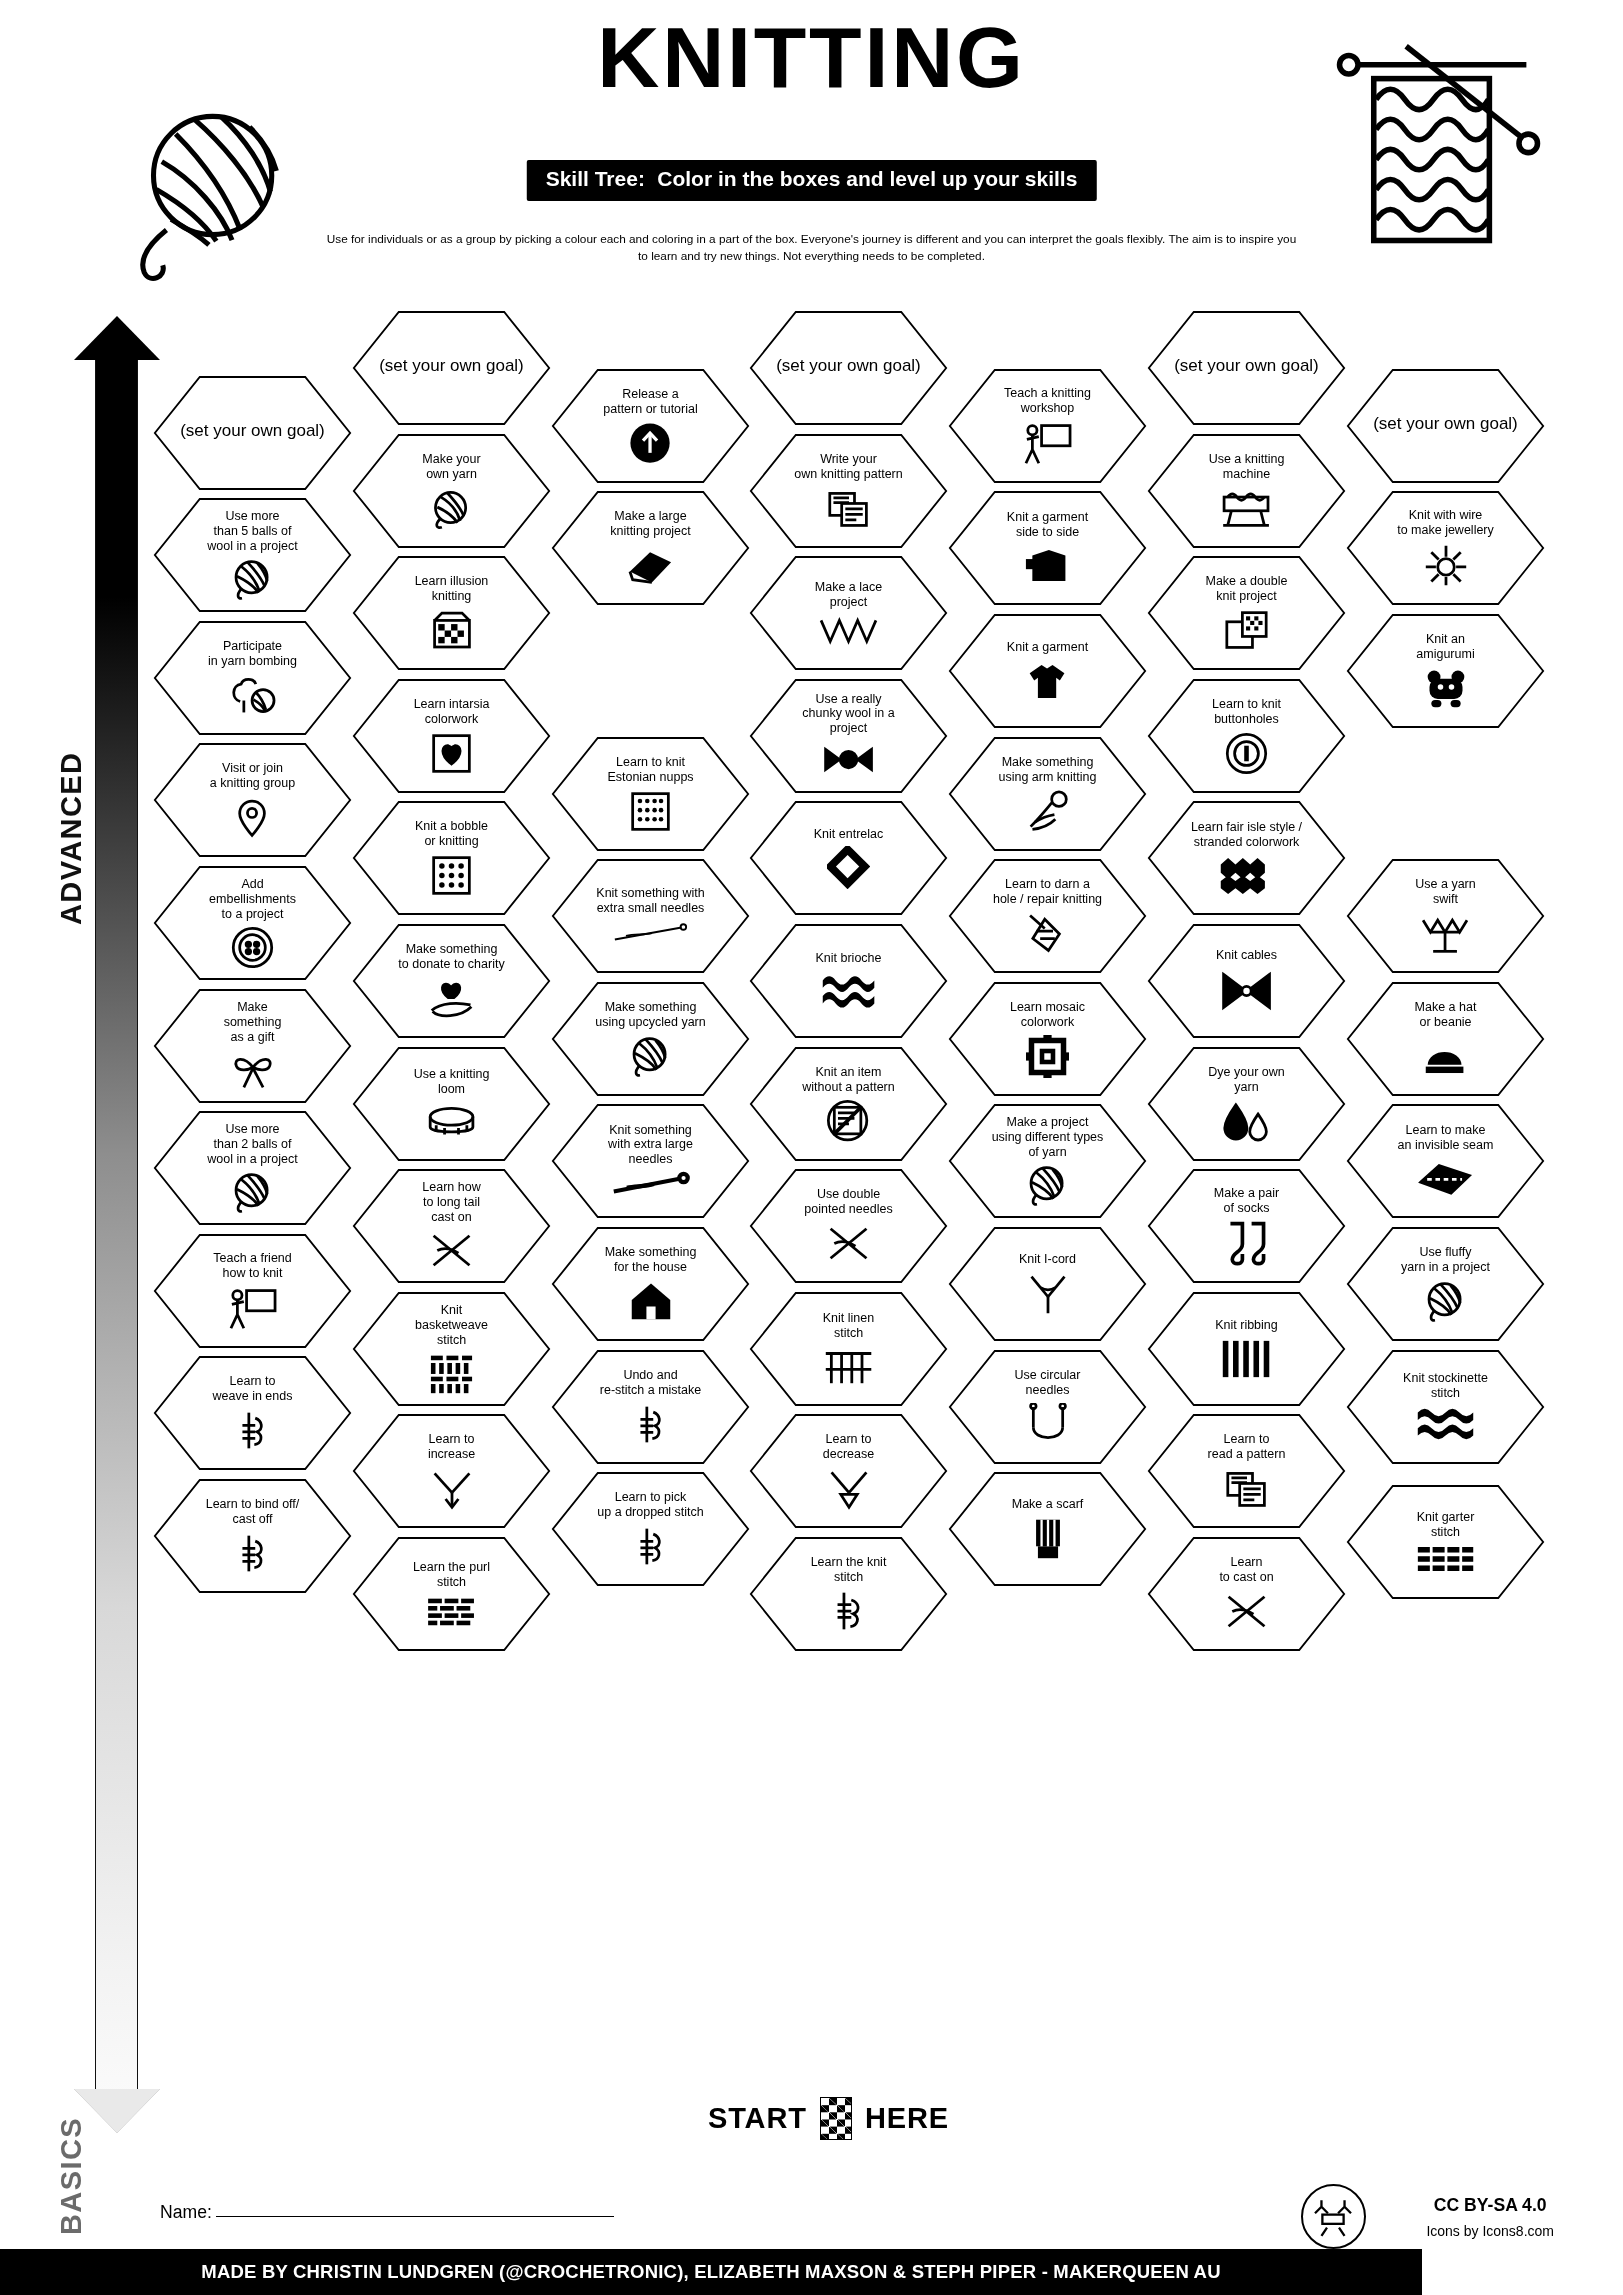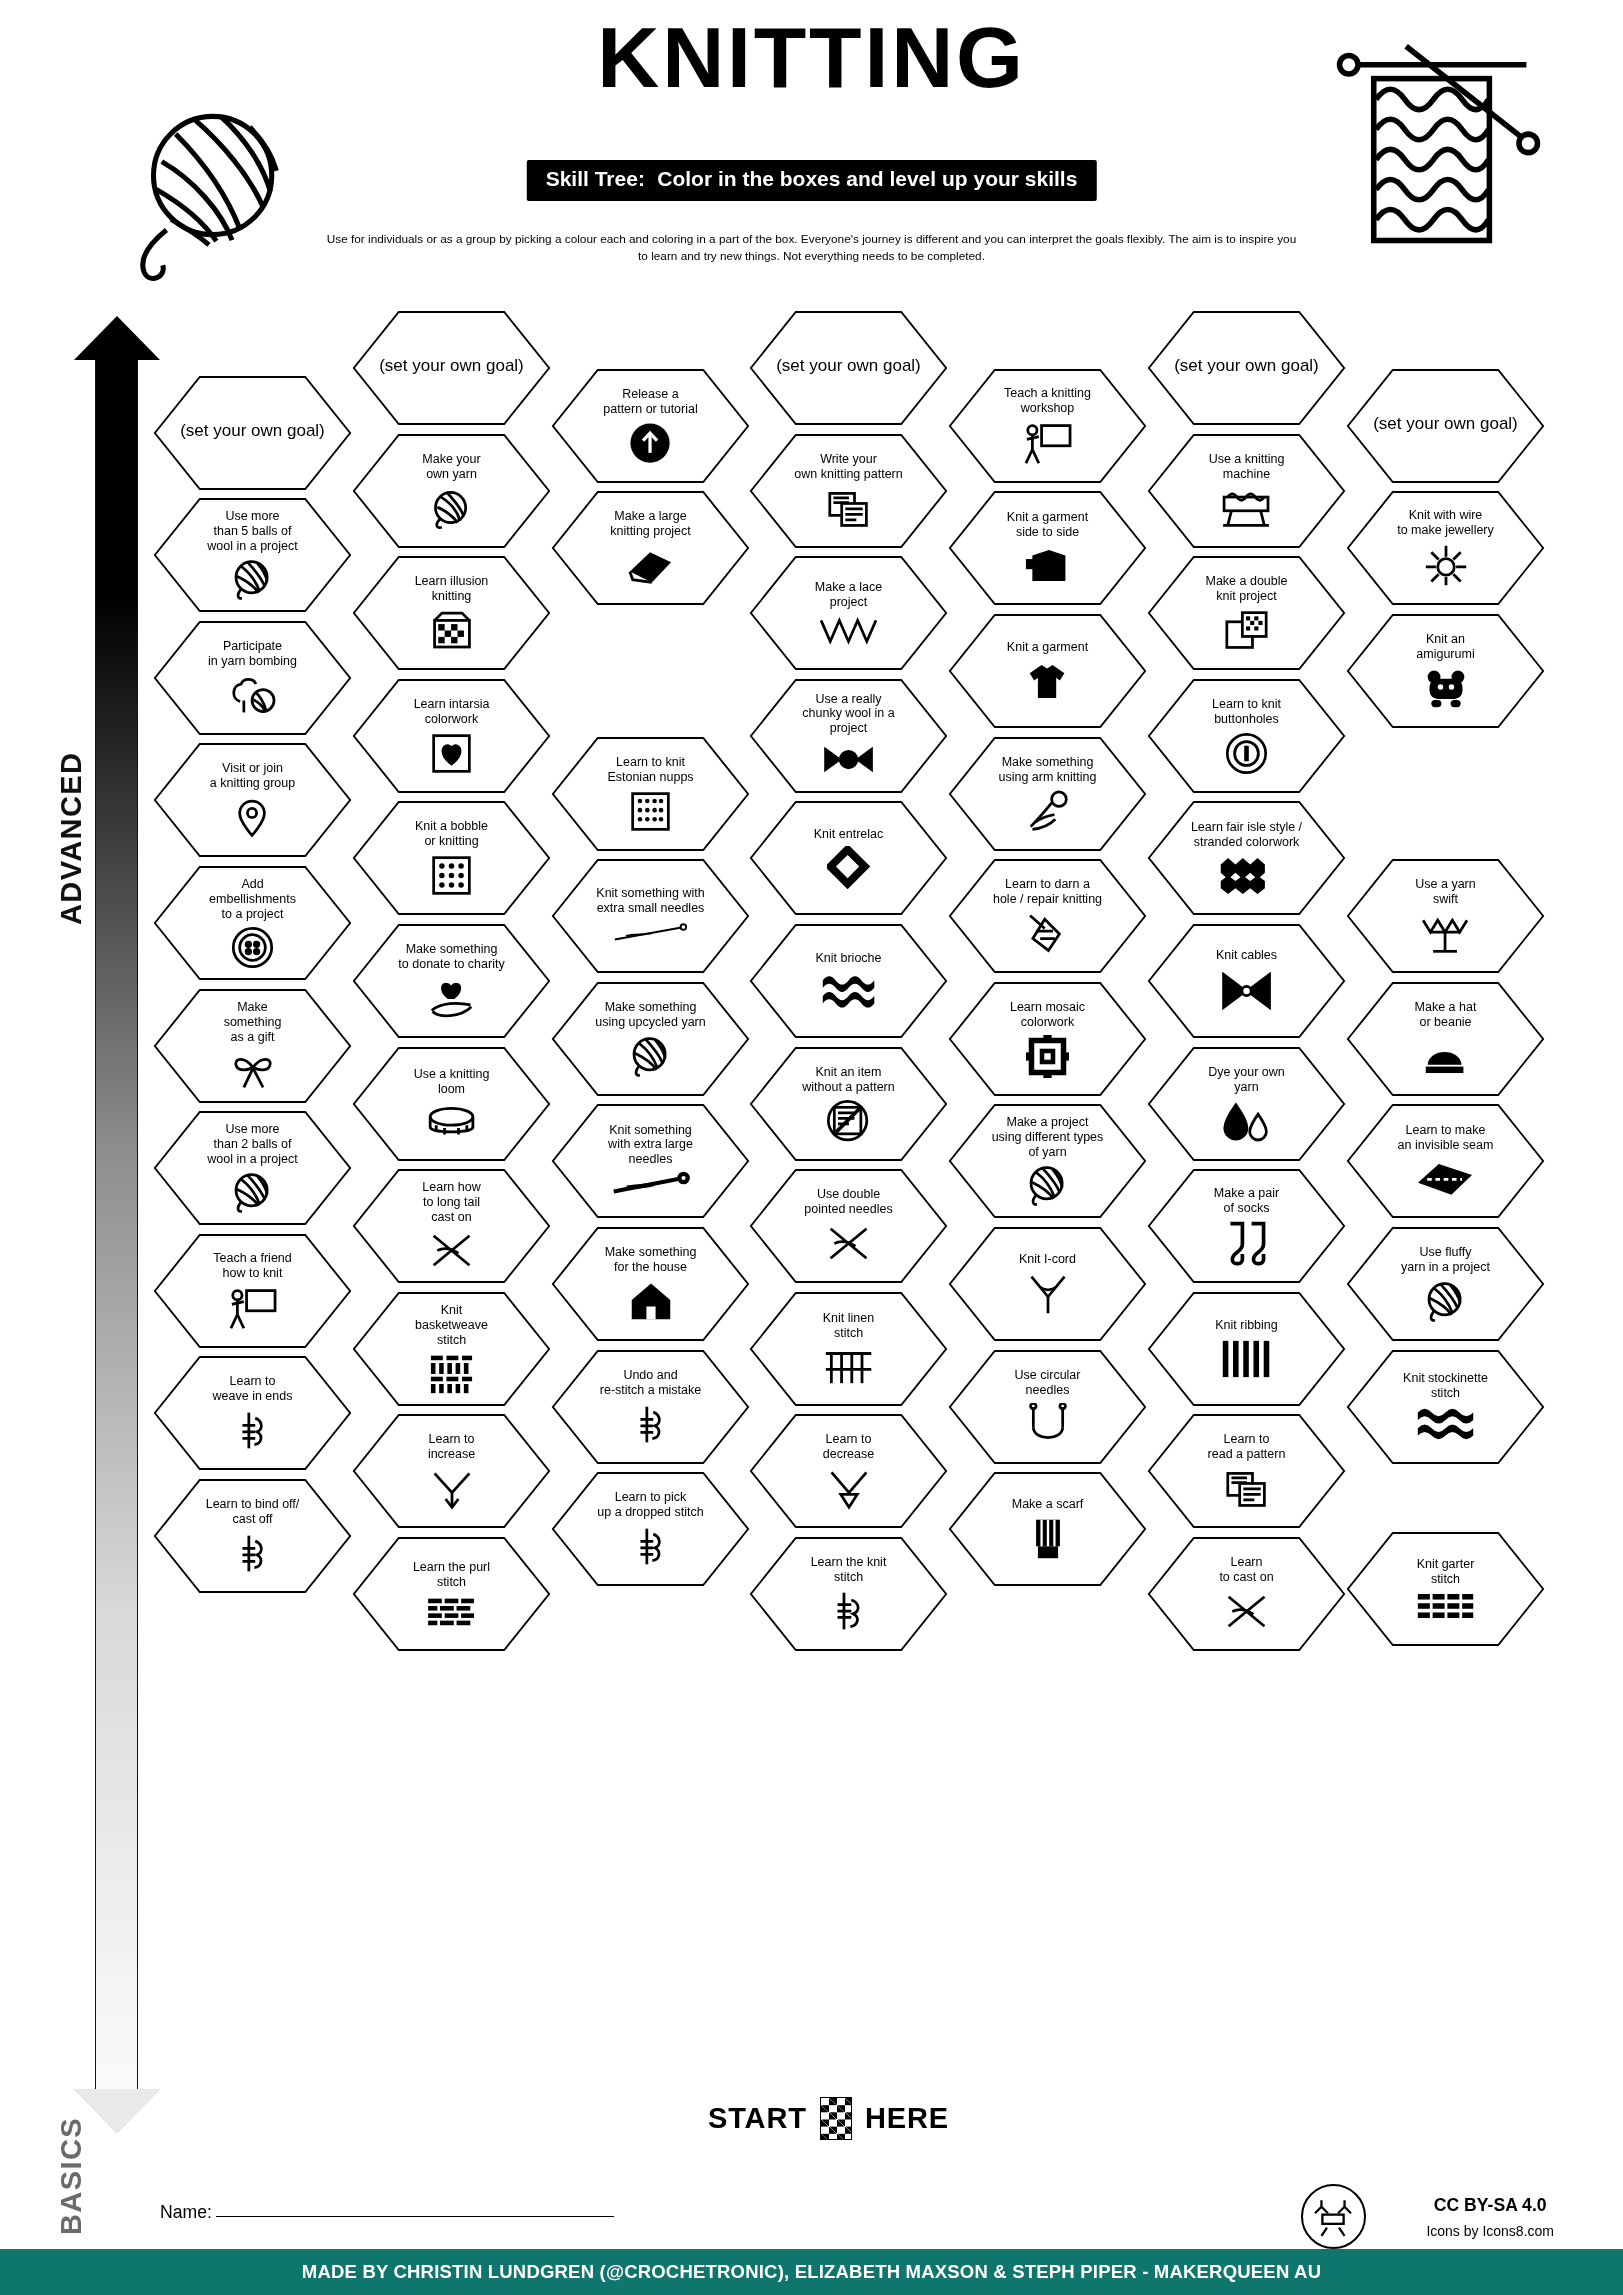--- a/index.html
+++ b/index.html
@@ -97,22 +97,22 @@
   }
 
   
   #name-line { position:absolute; left:160px; top:2202px; font-size:17.6px; }
   #name-line .rule { display:inline-block; width:398px; border-bottom:1.4px solid #000; height:0.5px; margin-left:4.6px; vertical-align:1.4px; }
   #cc { position:absolute; right:69px; top:2195px; text-align:center; }
   #cc .lic { font-size:17.6px; font-weight:700; }
   #cc .icons8 { font-size:14px; margin-top:6.5px; }
   #cc-badge { position:absolute; right:257px; top:2184px; width:65px; height:65px; border:2.3px solid #000; border-radius:50%; }
   #footer-bar {
-    position:absolute; left:0; top:2249px; width:1623px; height:46px;
-    background:#0f766e; color:#fff; display:flex; align-items:center; justify-content:center;
+    position:absolute; left:0; top:2249px; width:1422px; height:46px;
+    background:#000000; color:#fff; display:flex; align-items:center; justify-content:center;
     font-size:18.5px; font-weight:700; letter-spacing:0.2px;
   }
 </style>
 </head>
 <body>
 
 <div id="header">
   <div id="title">KNITTING</div>
 
   <div id="subtitle-bar">
@@ -1613,21 +1613,21 @@
          <div class="ico">
           <svg viewBox="0 0 132 80" width="61" height="37">
             <g fill="#000" stroke="none">
               <path d="M6 14 q15 -16 30 0 q15 16 30 0 q15 -16 30 0 q15 16 30 0 l0 16 q-15 16 -30 0 q-15 -16 -30 0 q-15 16 -30 0 q-15 -16 -30 0 Z"></path>
               <path d="M6 48 q15 -16 30 0 q15 16 30 0 q15 -16 30 0 q15 16 30 0 l0 16 q-15 16 -30 0 q-15 -16 -30 0 q-15 16 -30 0 q-15 -16 -30 0 Z"></path>
             </g>
           </svg>
         </div>
        </div>
     </div>
-    <div class="hex" style="left: 1346px; top: 1531px;">
+    <div class="hex" style="left: 1346px; top: 1484px;">
       <svg viewBox="0 0 430 250" width="199" height="116">
         <polygon points="101.05,4 328.95,4 426,125 328.95,246 101.05,246 4,125" fill="#fff" stroke="#000" stroke-width="4"></polygon>
       </svg>
       <div class="content">
          <div class="label">
           <div>Knit garter</div>
           <div>stitch</div>
         </div>
          <div class="ico">
           <svg viewBox="0 0 130 64" width="60" height="30">

